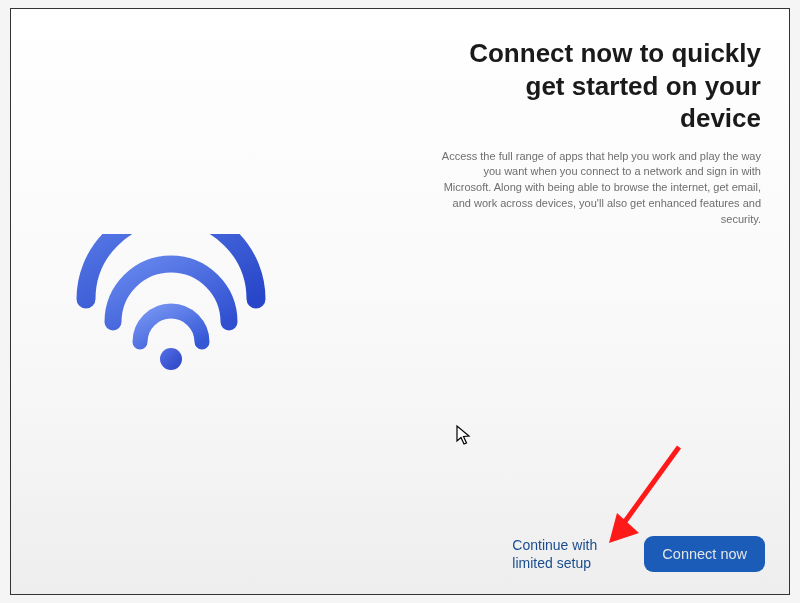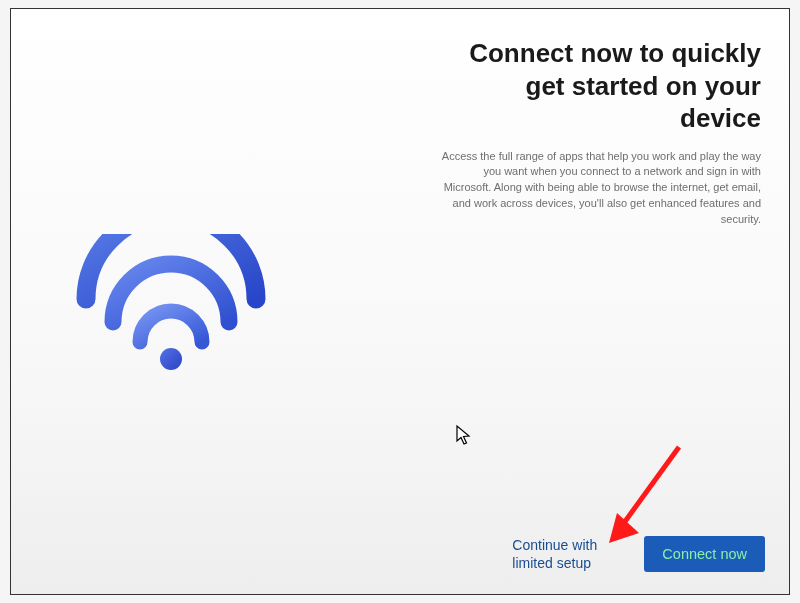--- a/index.html
+++ b/index.html
@@ -72,27 +72,27 @@
       text-align: left;
       line-height: 1.3;
       cursor: pointer;
       background: none;
       border: none;
       font-family: Liberation Sans, sans-serif;
       width: 110px;
     }
     .btn-primary {
       background: #1a5cb8;
-      color: #86efac;
+      color: #e5e5e5;
       border: none;
       padding: 10px 18px;
       font-size: 14.5px;
       font-family: inherit;
       cursor: pointer;
-      border-radius: 3px;
+      border-radius: 9px;
       min-width: 120px;
     }
     .cursor-overlay {
       position: absolute;
       top: 415px;
       left: 444px;
       pointer-events: none;
     }
     .arrow-overlay {
       position: absolute;

